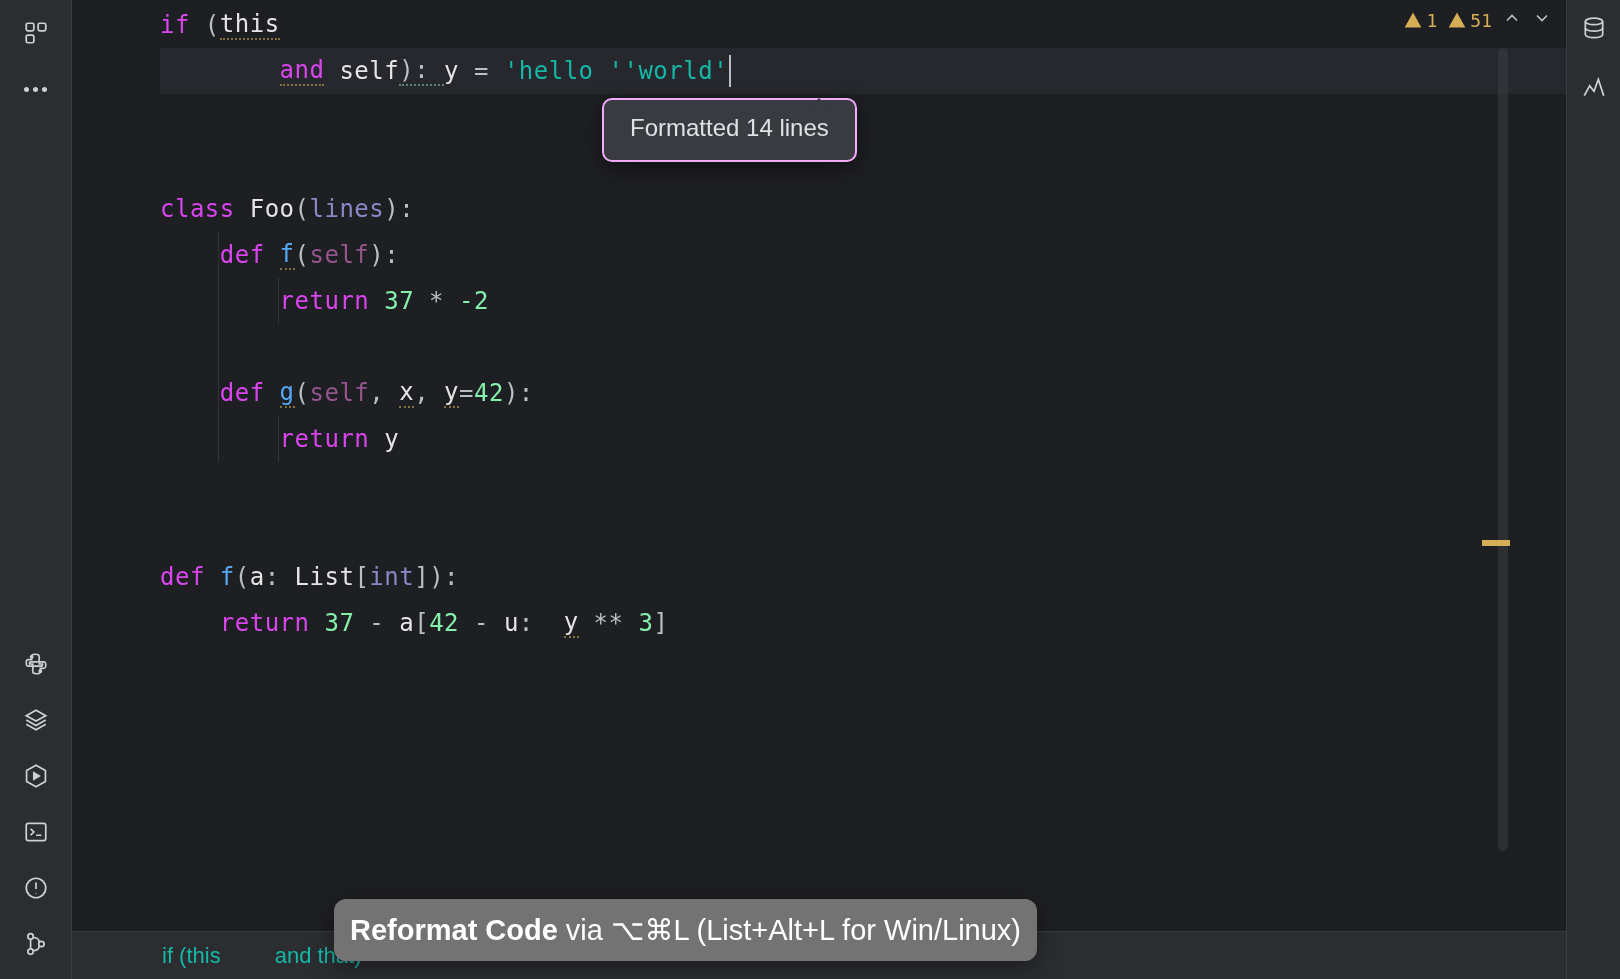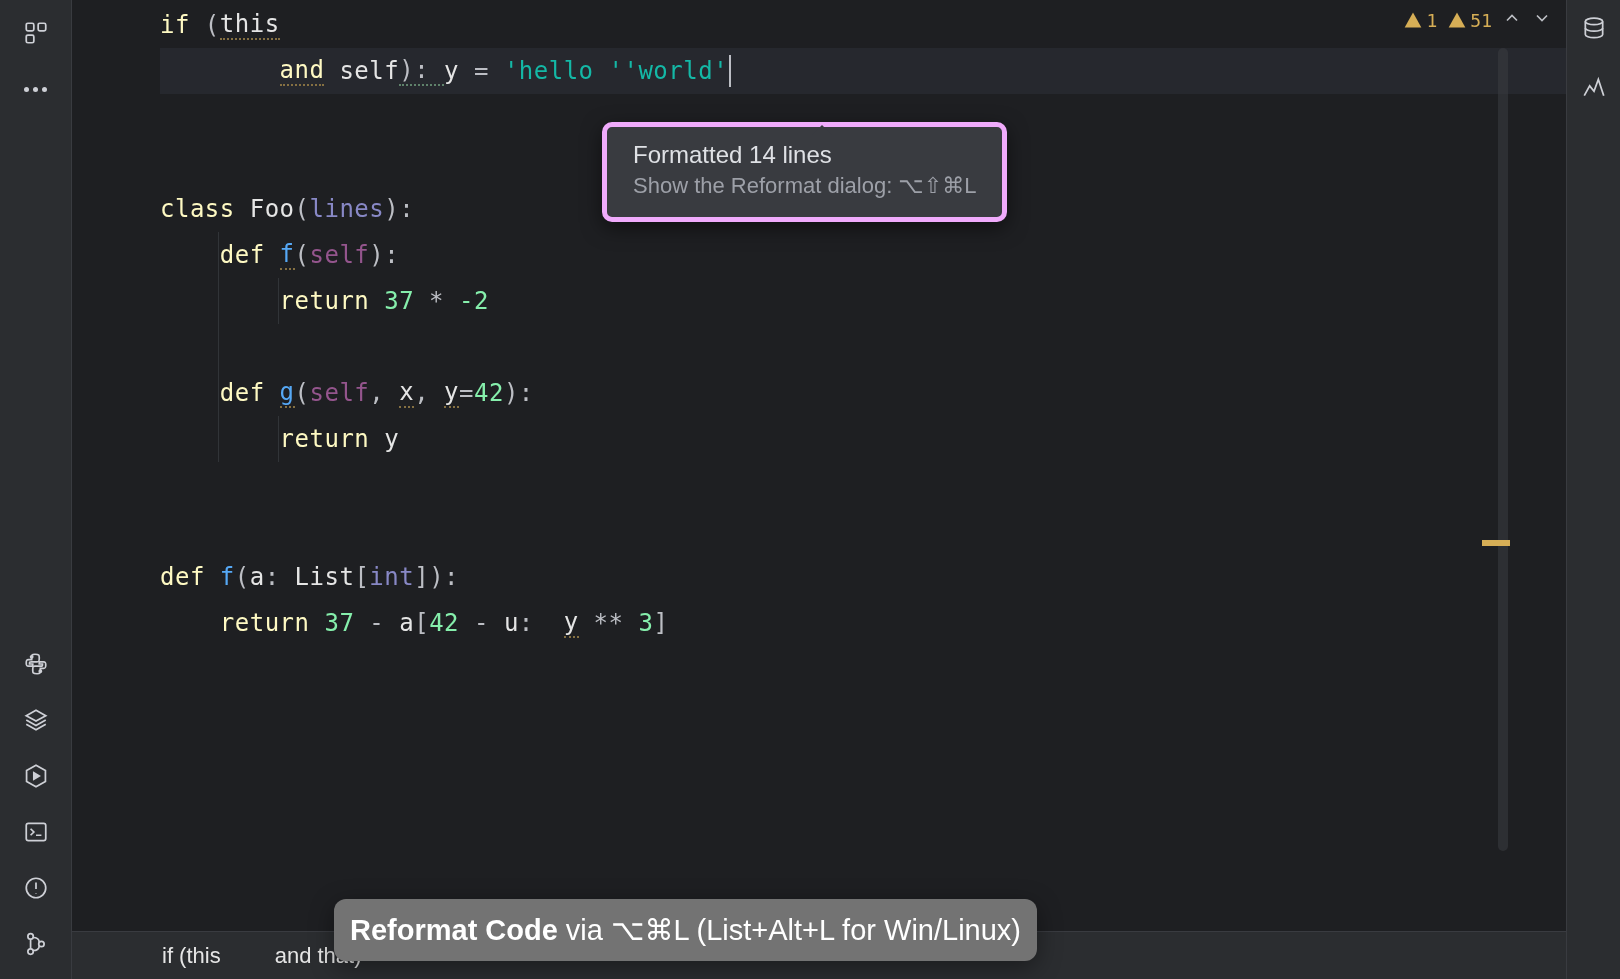--- a/index.html
+++ b/index.html
@@ -10,45 +10,45 @@
   .sb-icon{width:30px;height:30px;color:#ced0d6;display:flex;align-items:center;justify-content:center;cursor:pointer}
   .sb-icon svg{width:26px;height:26px;stroke:currentColor;fill:none;stroke-width:1.6}
   .dots{display:flex;gap:4px}
   .dots span{width:5px;height:5px;border-radius:50%;background:#ced0d6}
   .editor-wrap{flex:1;position:relative;display:flex;flex-direction:column}
   .editor{flex:1;position:relative;background:#1e1f22;padding-left:88px;padding-top:0}
   .gutter{position:absolute;left:0;top:0;bottom:0;width:88px;background:#1e1f22}
   .line{height:46px;white-space:pre;font-size:24px;letter-spacing:0.5px;display:flex;align-items:center;position:relative}
   .line.hl{background:#26282e}
   .indent-guide{position:absolute;left:0;top:0;bottom:0;border-left:1px solid #313438}
-  .tok-kw{color:#fef9c3}
+  .tok-kw{color:#d946ef}
   .tok-fn{color:#56a8f5}
   .tok-self{color:#94558d}
   .tok-num{color:#86efac}
   .tok-str{color:#14b8a6}
   .tok-id{color:#e5e5e5}
   .tok-punc{color:#bcbec4}
   .tok-builtin{color:#8888c6}
   .squiggle{border-bottom:2px dotted #857042}
   .squiggle-g{border-bottom:2px dotted #5f826b}
   .cursor{display:inline-block;width:2px;height:32px;background:#bcbec4;vertical-align:middle;margin-left:1px}
   .topright{position:absolute;top:8px;right:14px;display:flex;align-items:center;gap:10px;font-size:18px;color:#bdbfc5}
   .warn{display:inline-flex;align-items:center;gap:3px;color:#d6ae56}
   .warn svg{width:20px;height:20px}
   .nav-arrow{color:#bdbfc5;cursor:pointer}
   .rightbar{width:54px;background:#2b2d30;display:flex;flex-direction:column;align-items:center;padding-top:14px;gap:28px;border-left:1px solid #393b40}
   .rightbar svg{width:26px;height:26px;stroke:#ced0d6;fill:none;stroke-width:1.6}
   .scrollbar{position:absolute;right:56px;top:4px;width:14px;bottom:80px;background:transparent}
   .scroll-track{position:absolute;left:2px;right:2px;top:44px;bottom:0;background:#3a3c41;border-radius:6px;opacity:.55}
   .scroll-mark{position:absolute;right:0;top:540px;width:28px;height:6px;background:#d6ae56}
-  .tooltip{position:absolute;top:122px;left:530px;background:#393b40;border:5px solid #f0abfc;border-radius:10px;padding:14px 26px 18px;box-shadow:0 6px 20px rgba(0,0,0,.5)}
+  .tooltip{position:absolute;top:98px;left:530px;background:#393b40;border:2px solid #f0abfc;border-radius:10px;padding:14px 26px 18px;box-shadow:0 6px 20px rgba(0,0,0,.5)}
   .tooltip::before{content:"";position:absolute;top:-12px;left:205px;border:10px solid transparent;border-bottom-color:#393b40}
   .tt-title{color:#dfe1e5;font-size:24px;font-family:-apple-system,Segoe UI,sans-serif}
   .tt-sub{color:#9da0a8;font-size:22px;font-family:-apple-system,Segoe UI,sans-serif;margin-top:4px}
-  .breadcrumb{height:48px;background:#2b2d30;border-top:1px solid #393b40;display:flex;align-items:center;padding-left:90px;gap:54px;font-size:22px;color:#e5e5e5;font-family:-apple-system,Segoe UI,sans-serif}
+  .breadcrumb{height:48px;background:#2b2d30;border-top:1px solid #393b40;display:flex;align-items:center;padding-left:90px;gap:54px;font-size:22px;color:#14b8a6;font-family:-apple-system,Segoe UI,sans-serif}
   .toast{position:absolute;left:262px;bottom:18px;background:#737373;color:#fff;font-size:29px;font-family:-apple-system,Segoe UI,sans-serif;border-radius:12px;padding:14px 16px;display:flex;align-items:center;gap:8px;box-shadow:0 6px 24px rgba(0,0,0,.4)}
   .toast b{font-weight:700}
   .content{padding-top:2px}
 </style>
 </head>
 <body>
 
 <div class="root">
 
   <div class="sidebar">
@@ -157,21 +157,20 @@
         <div class="line"><span class="indent-guide" style="left:58px"></span><span class="indent-guide" style="left:118px"></span><span>        </span><span class="tok-kw">return</span><span> </span><span class="tok-id">y</span></div>
         <div class="line"></div>
         <div class="line"></div>
 
         <div class="line"><span class="tok-kw">def</span><span> </span><span class="tok-fn">f</span><span class="tok-punc">(</span><span class="tok-id">a</span><span class="tok-punc">: </span><span class="tok-id">List</span><span class="tok-punc">[</span><span class="tok-builtin">int</span><span class="tok-punc">]):</span></div>
         <div class="line"><span>    </span><span class="tok-kw">return</span><span> </span><span class="tok-num">37</span><span class="tok-punc"> - </span><span class="tok-id">a</span><span class="tok-punc">[</span><span class="tok-num">42</span><span class="tok-punc"> - </span><span class="tok-id">u</span><span class="tok-punc">:  </span><span class="tok-id squiggle">y</span><span class="tok-punc"> ** </span><span class="tok-num">3</span><span class="tok-punc">]</span></div>
       </div>
 
       <div class="tooltip">
         <div class="tt-title">Formatted 14 lines</div>
-        <div class="tt-sub">Show the Reformat dialog: ⌥⇧⌘L</div>
       </div>
 
       <div class="scrollbar">
         <div class="scroll-track"></div>
       </div>
       <div class="scroll-mark" style="right:56px"></div>
     </div>
 
     <div class="breadcrumb">
       <span>if (this</span>

